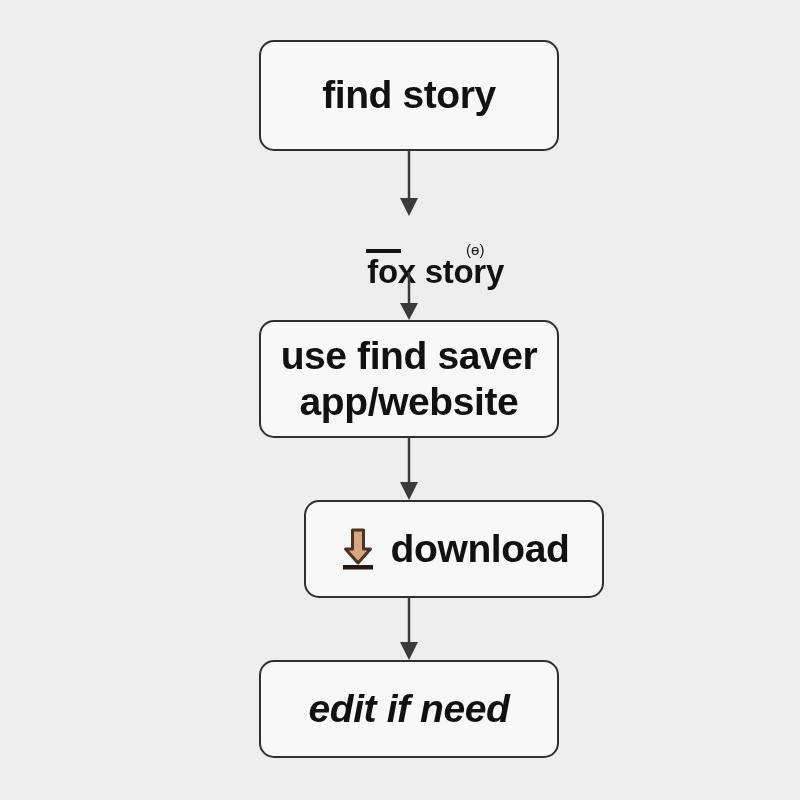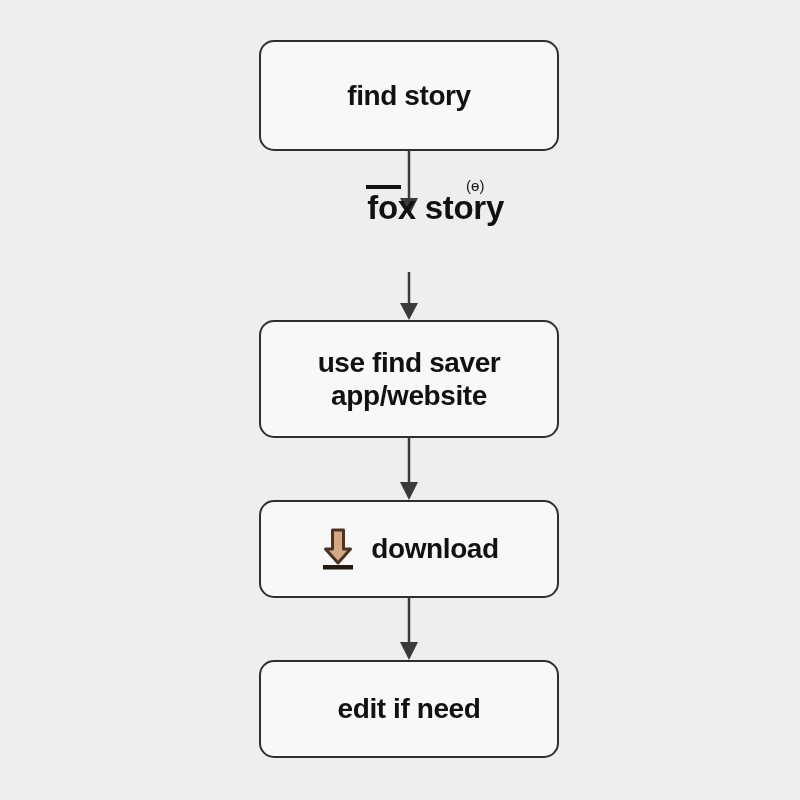--- a/index.html
+++ b/index.html
@@ -32,43 +32,43 @@
     border: 2.5px solid #2f2f2f;
     border-radius: 15px;
     display: flex;
     align-items: center;
     justify-content: center;
     text-align: center;
   }
 
   .node-label {
     font-family: "Liberation Sans", sans-serif;
-    font-size: 28px;
+    font-size: 39px;
     font-weight: 700;
     color: #111111;
     letter-spacing: -0.4px;
     line-height: 1.18;
     white-space: pre-line;
   }
 
   
   #node-find-story   { top: 40px;  height: 111px; }
   #node-story-saver  { top: 320px; height: 118px; }
-  #node-download     { top: 500px; height: 98px;  }
-  #node-edit         { top: 660px; height: 98px;  }
+  #node-download     { top: 500px; height: 98px; margin-left: 45px;  }
+  #node-edit         { top: 660px; height: 98px; font-style: italic;  }
 
   
   #node-fox-story {
     position: absolute;
     left: 259px;
     top: 215px;
     width: 300px;
     height: 62px;
     display: flex;
-    align-items: center;
+    align-items: flex-start;
     justify-content: center;
   }
   .bare-label {
     position: relative;
     font-family: "Liberation Sans", sans-serif;
     font-size: 33px;
     font-weight: 700;
     color: #111111;
     letter-spacing: -0.3px;
     white-space: pre;

